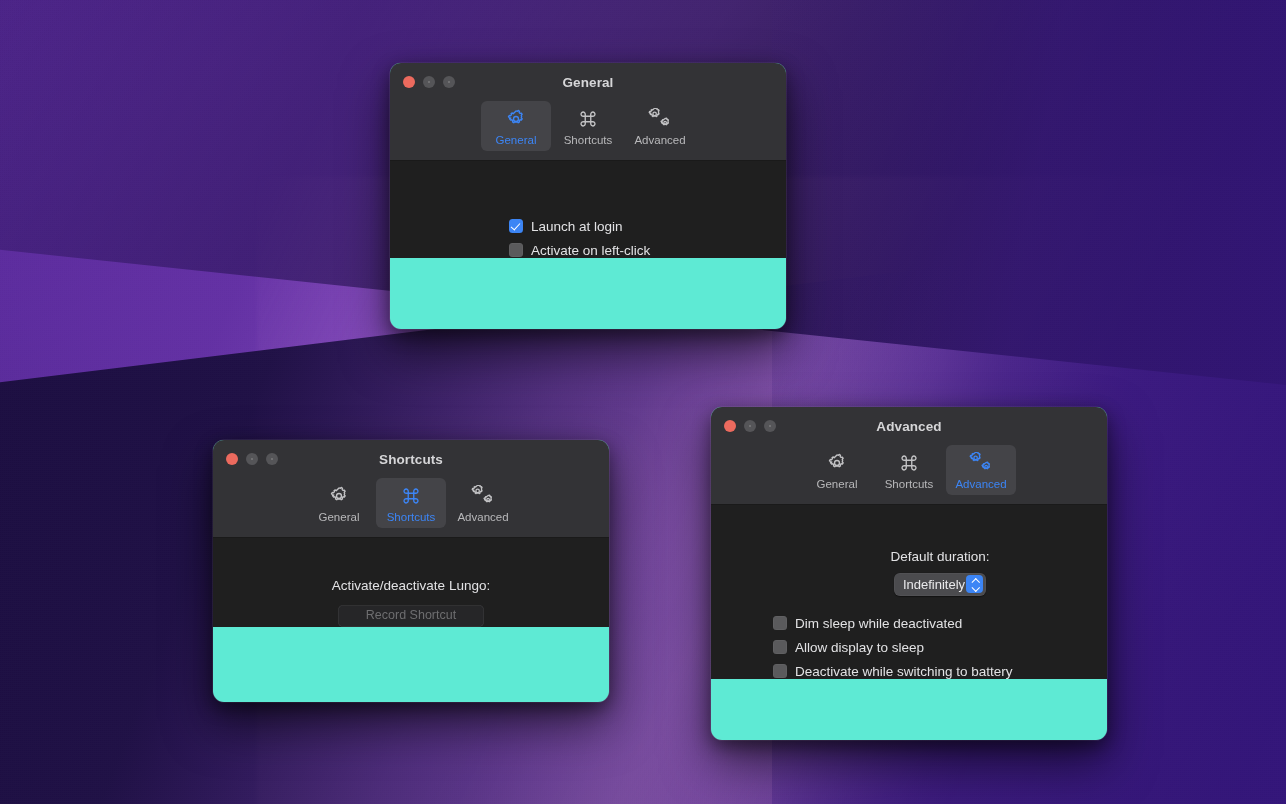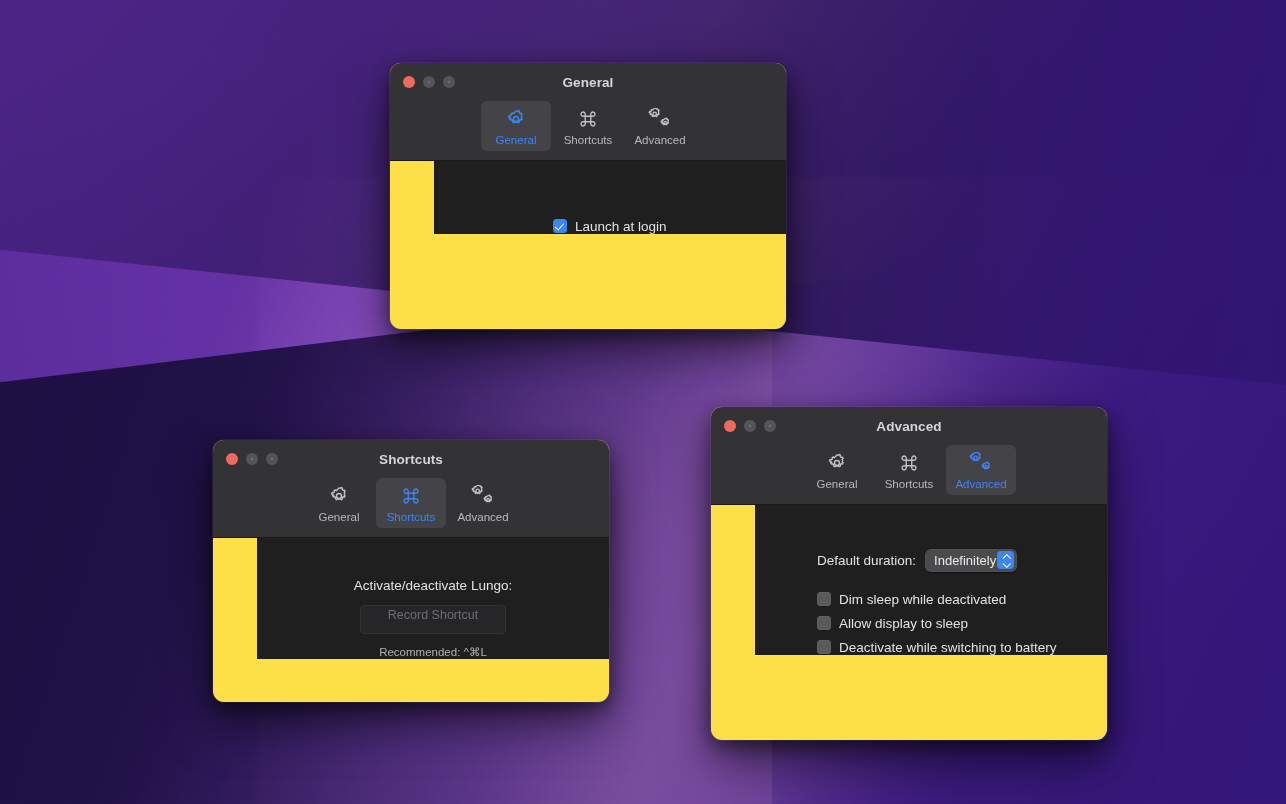--- a/index.html
+++ b/index.html
@@ -73,21 +73,21 @@
     position: absolute; inset: 0; opacity: 0.16;
     background-image:
       repeating-linear-gradient(0deg, rgba(255,255,255,0.05) 0 1px, rgba(0,0,0,0) 1px 2px),
       repeating-linear-gradient(90deg, rgba(0,0,0,0.06) 0 1px, rgba(0,0,0,0) 1px 2px);
   }
 
   
   .window {
     position: absolute;
     border-radius: 11px;
-    background: #fde047;
+    background: #5eead4;
     overflow: hidden;
     box-shadow:
       0 0 0 0.6px rgba(255,255,255,0.13),
       0 22px 48px rgba(0,0,0,0.55),
       0 6px 18px rgba(0,0,0,0.45);
   }
   .titlebar {
     position: relative;
     height: 38px;
     background: #333336;
@@ -143,21 +143,21 @@
     color: #b8b8ba;
     line-height: 1.1;
   }
   .tab.active .tab-label { color: #3c85f5; }
   .tab .glyph { height: 24px; display: flex; align-items: center; justify-content: center; }
   .tab svg { display: block; }
   .ico-stroke { stroke: #c2c2c4; }
   .tab.active .ico-stroke { stroke: #3c85f5; }
 
   
-  .content { background: #1f1f1f; margin-left: 44px; }
+  .content { background: #1f1f1f; }
 
   .check-row {
     display: flex;
     align-items: center;
     gap: 8px;
     margin-bottom: 9px;
   }
   .cb {
     width: 14px; height: 14px;
     border-radius: 3.5px;
@@ -187,21 +187,21 @@
   
   .sc-title {
     font-size: 13.5px;
     color: #e2e2e4;
     text-align: center;
   }
   .record-btn {
     display: block;
     margin: 12px auto 0 auto;
     width: 146px;
-    height: 29px;
+    height: 22px;
     line-height: 21px;
     text-align: center;
     border-radius: 5px;
     background: #262628;
     box-shadow: inset 0 0 0 0.6px rgba(255,255,255,0.10);
     color: #6e6e70;
     font-size: 12.5px;
     cursor: default;
   }
   .recommend {
@@ -209,20 +209,21 @@
     text-align: center;
     font-size: 11.5px;
     color: #b0b0b2;
   }
 
   
   .dur-row {
     display: flex;
     align-items: center;
     gap: 9px;
+    flex-direction: column;
   }
   .dur-label { font-size: 13.5px; color: #e2e2e4; }
   .popup {
     display: flex;
     align-items: center;
     background: #4b4b4e;
     border-radius: 6px;
     height: 23px;
     padding: 0 3px 0 9px;
     box-shadow: 0 0.5px 1px rgba(0,0,0,0.4), inset 0 0 0 0.5px rgba(255,255,255,0.07);
@@ -313,20 +314,24 @@
       </span>
       <span class="tab-label">Advanced</span>
     </div>
   </div>
 
   <div class="content" style="padding:58px 0 0 119px;">
     <div class="check-row">
       <span class="cb on"></span>
       <span class="check-label">Launch at login</span>
     </div>
+    <div class="check-row">
+      <span class="cb off"></span>
+      <span class="check-label">Activate on left-click</span>
+    </div>
   </div>
 </div>
 
 <div class="window" id="win-shortcuts" style="left:213px; top:440px; width:396px; height:262px;">
 
   <div class="titlebar">
     <div class="traffic">
       <div class="light close"></div>
       <div class="light min"></div>
       <div class="light max"></div>
@@ -367,21 +372,20 @@
           </g>
         </svg>
       </span>
       <span class="tab-label">Advanced</span>
     </div>
   </div>
 
   <div class="content" style="padding:40px 20px 0 20px;">
     <div class="sc-title">Activate/deactivate Lungo:</div>
     <div class="record-btn">Record Shortcut</div>
-    <div class="recommend">Recommended: ^⌘L</div>
   </div>
 </div>
 
 <div class="window" id="win-advanced" style="left:711px; top:407px; width:396px; height:333px;">
 
   <div class="titlebar">
     <div class="traffic">
       <div class="light close"></div>
       <div class="light min"></div>
       <div class="light max"></div>

